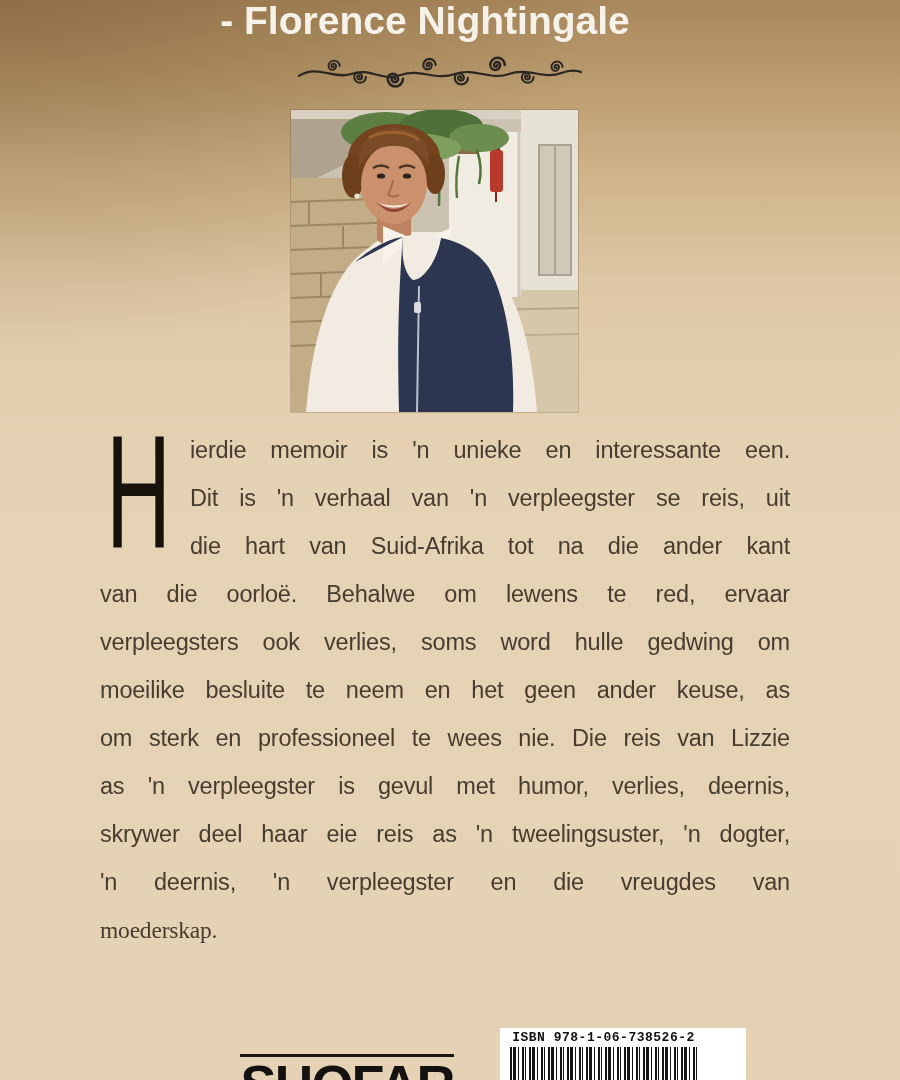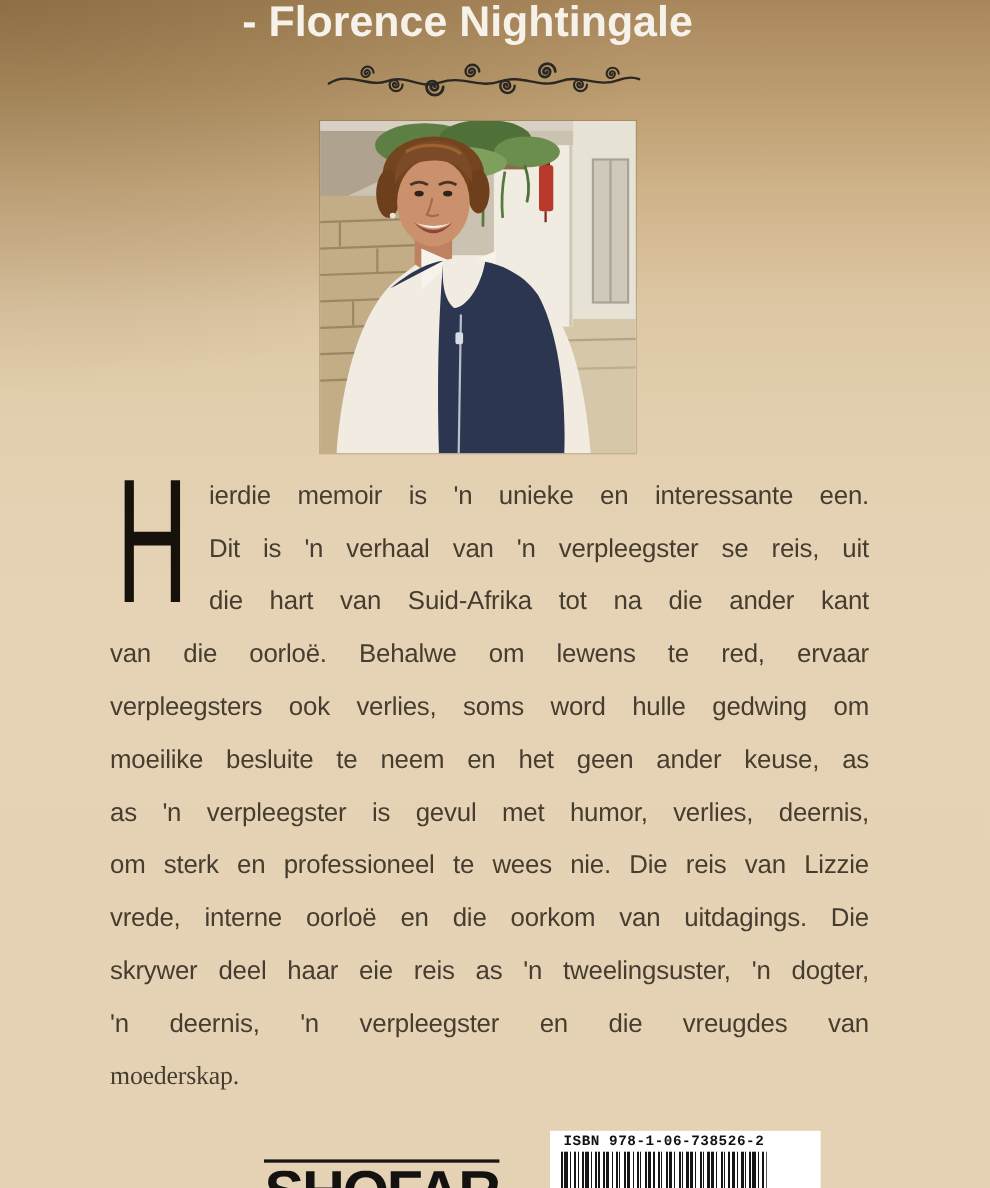--- a/index.html
+++ b/index.html
@@ -147,23 +147,22 @@
   </svg>
 
   <div class="body-text">
     <div class="drop-cap">H</div>
     <div class="line indent">ierdie memoir is 'n unieke en interessante een.</div>
     <div class="line indent">Dit is 'n verhaal van 'n verpleegster se reis, uit</div>
     <div class="line indent">die hart van Suid-Afrika tot na die ander kant</div>
     <div class="line">van die oorloë. Behalwe om lewens te red, ervaar</div>
     <div class="line">verpleegsters ook verlies, soms word hulle gedwing om</div>
     <div class="line">moeilike besluite te neem en het geen ander keuse, as</div>
+    <div class="line">om sterk en professioneel te wees nie. Die reis van Lizzie</div>
     <div class="line">as 'n verpleegster is gevul met humor, verlies, deernis,</div>
-    <div class="line">om sterk en professioneel te wees nie. Die reis van Lizzie</div>
-    <div class="line">vrede, interne oorloë en die oorkom van uitdagings. Die</div>
     <div class="line">skrywer deel haar eie reis as 'n tweelingsuster, 'n dogter,</div>
     <div class="line">'n deernis, 'n verpleegster en die vreugdes van</div>
     <div class="line last">moederskap.</div>
   </div>
 
   <div class="barcode">
     <div class="isbn">ISBN 978-1-06-738526-2</div>
     <div class="bars"></div>
   </div>
 

